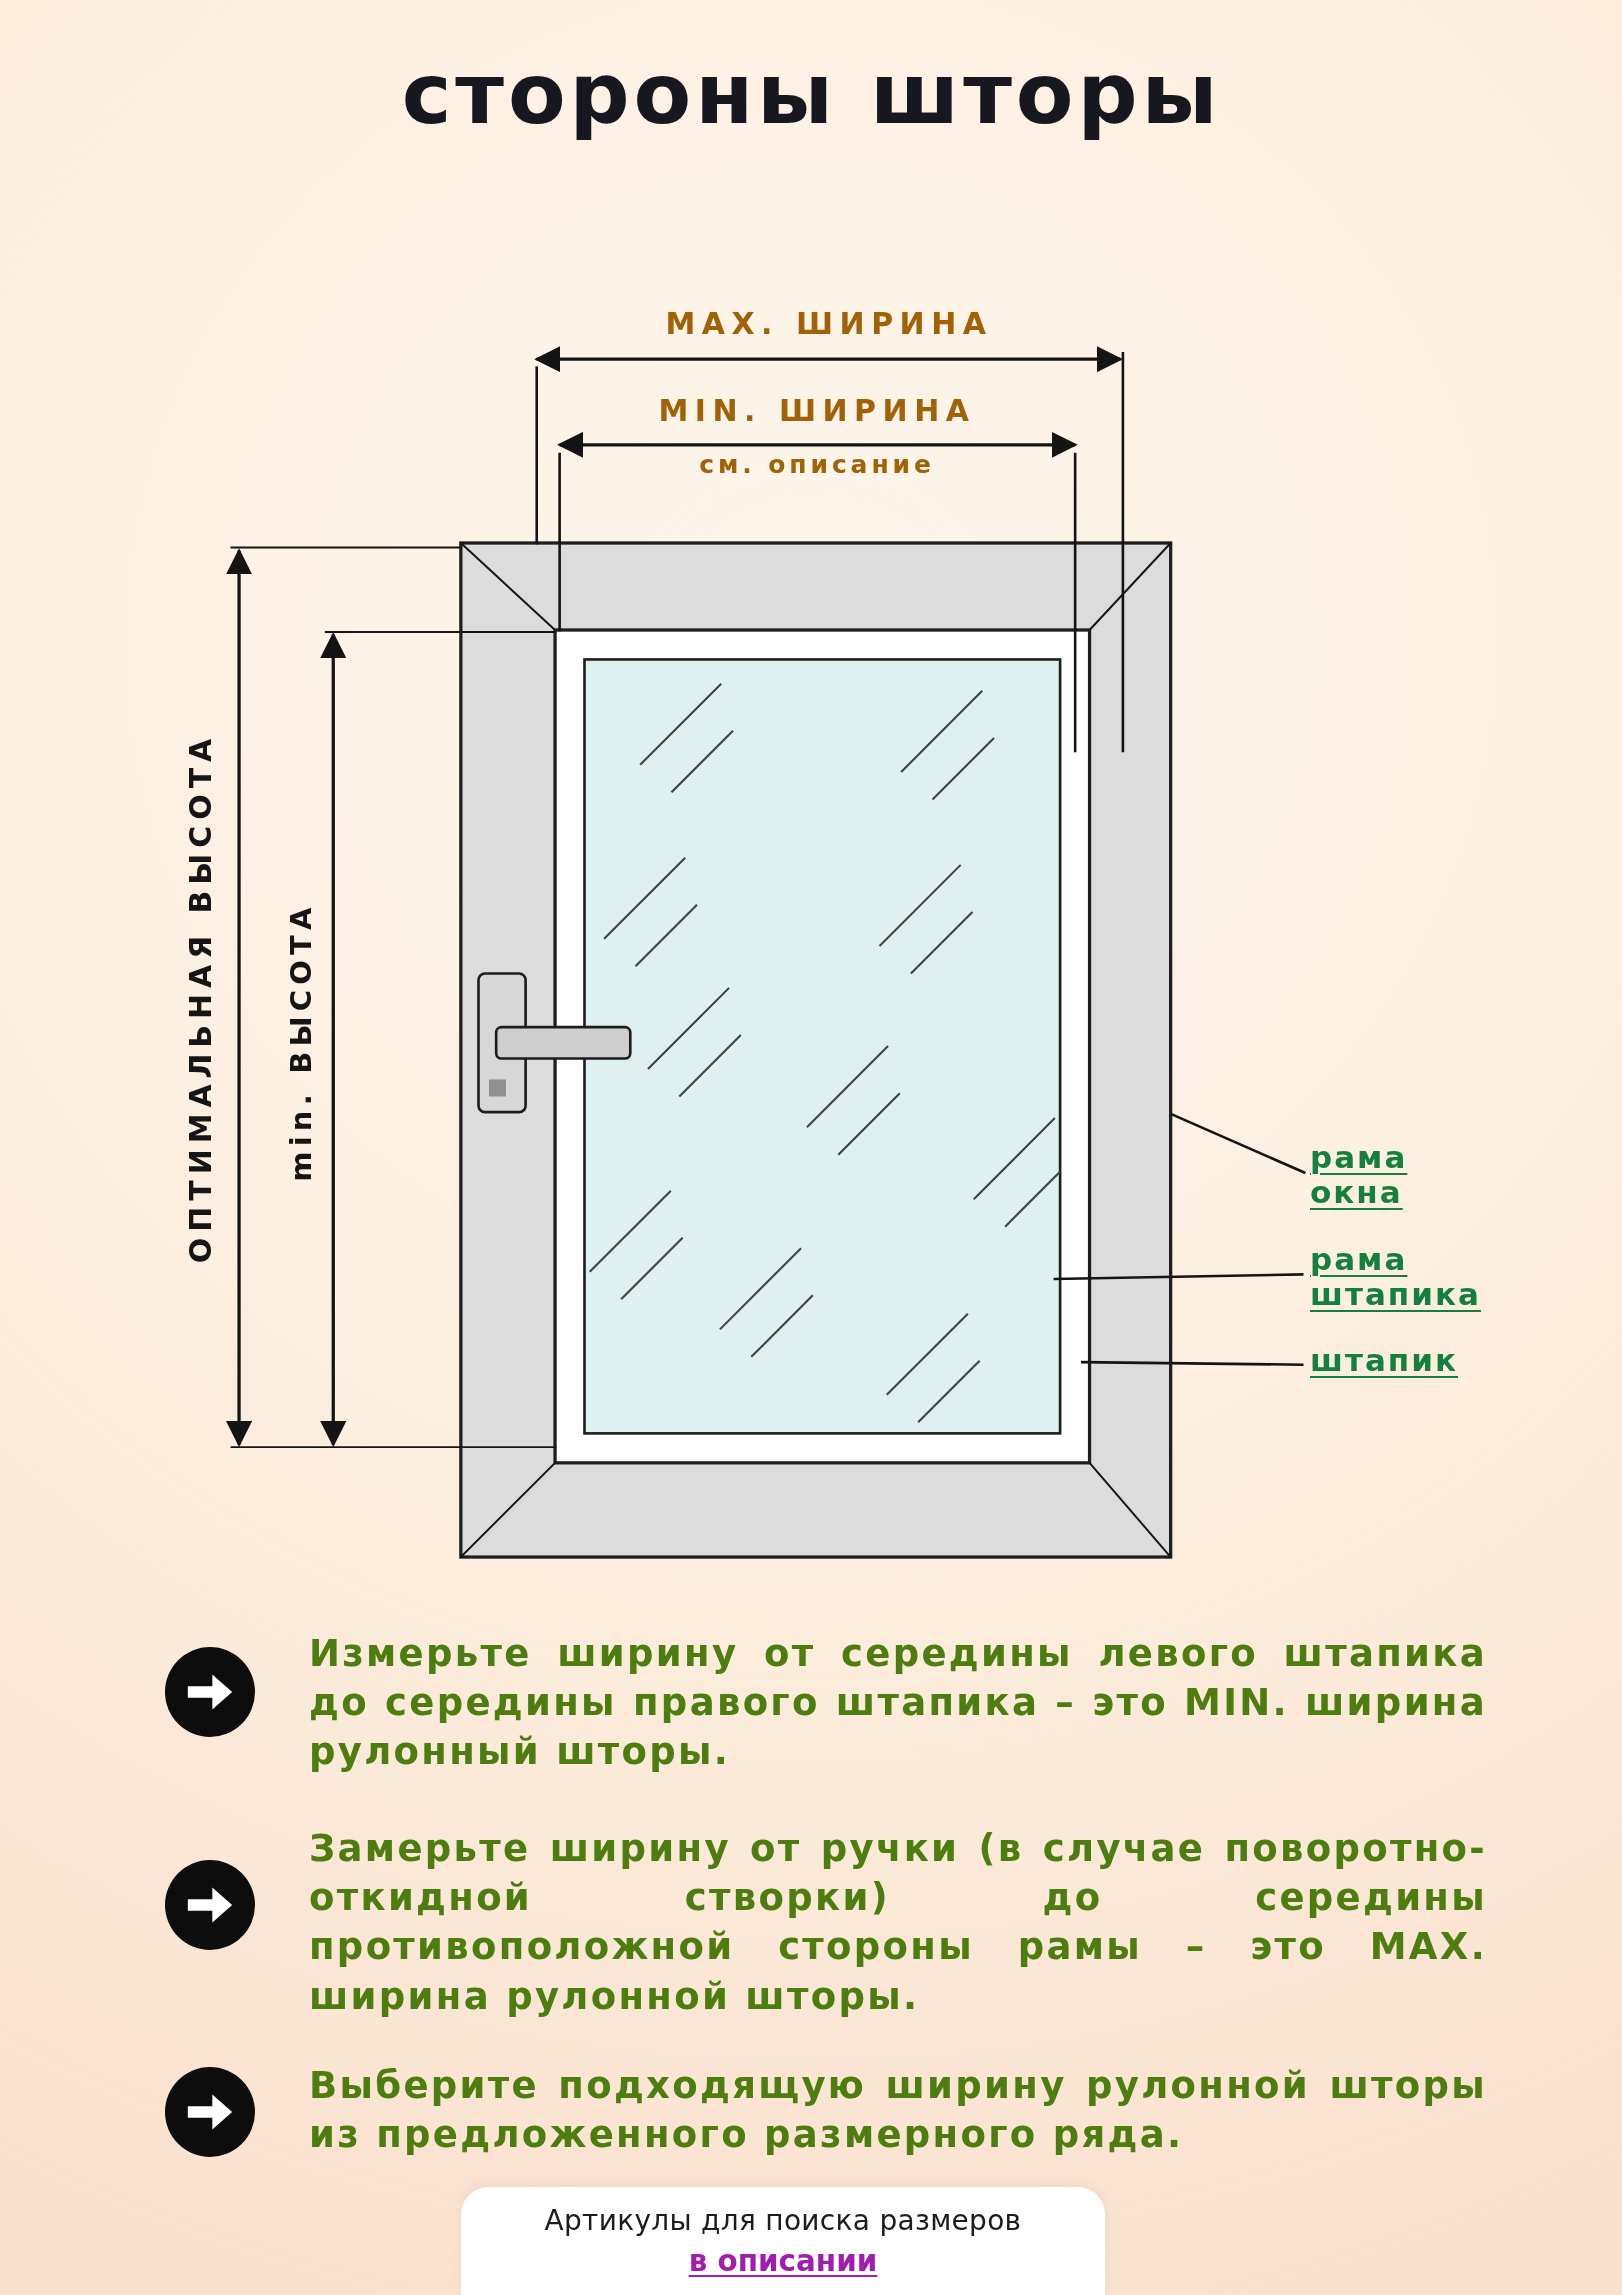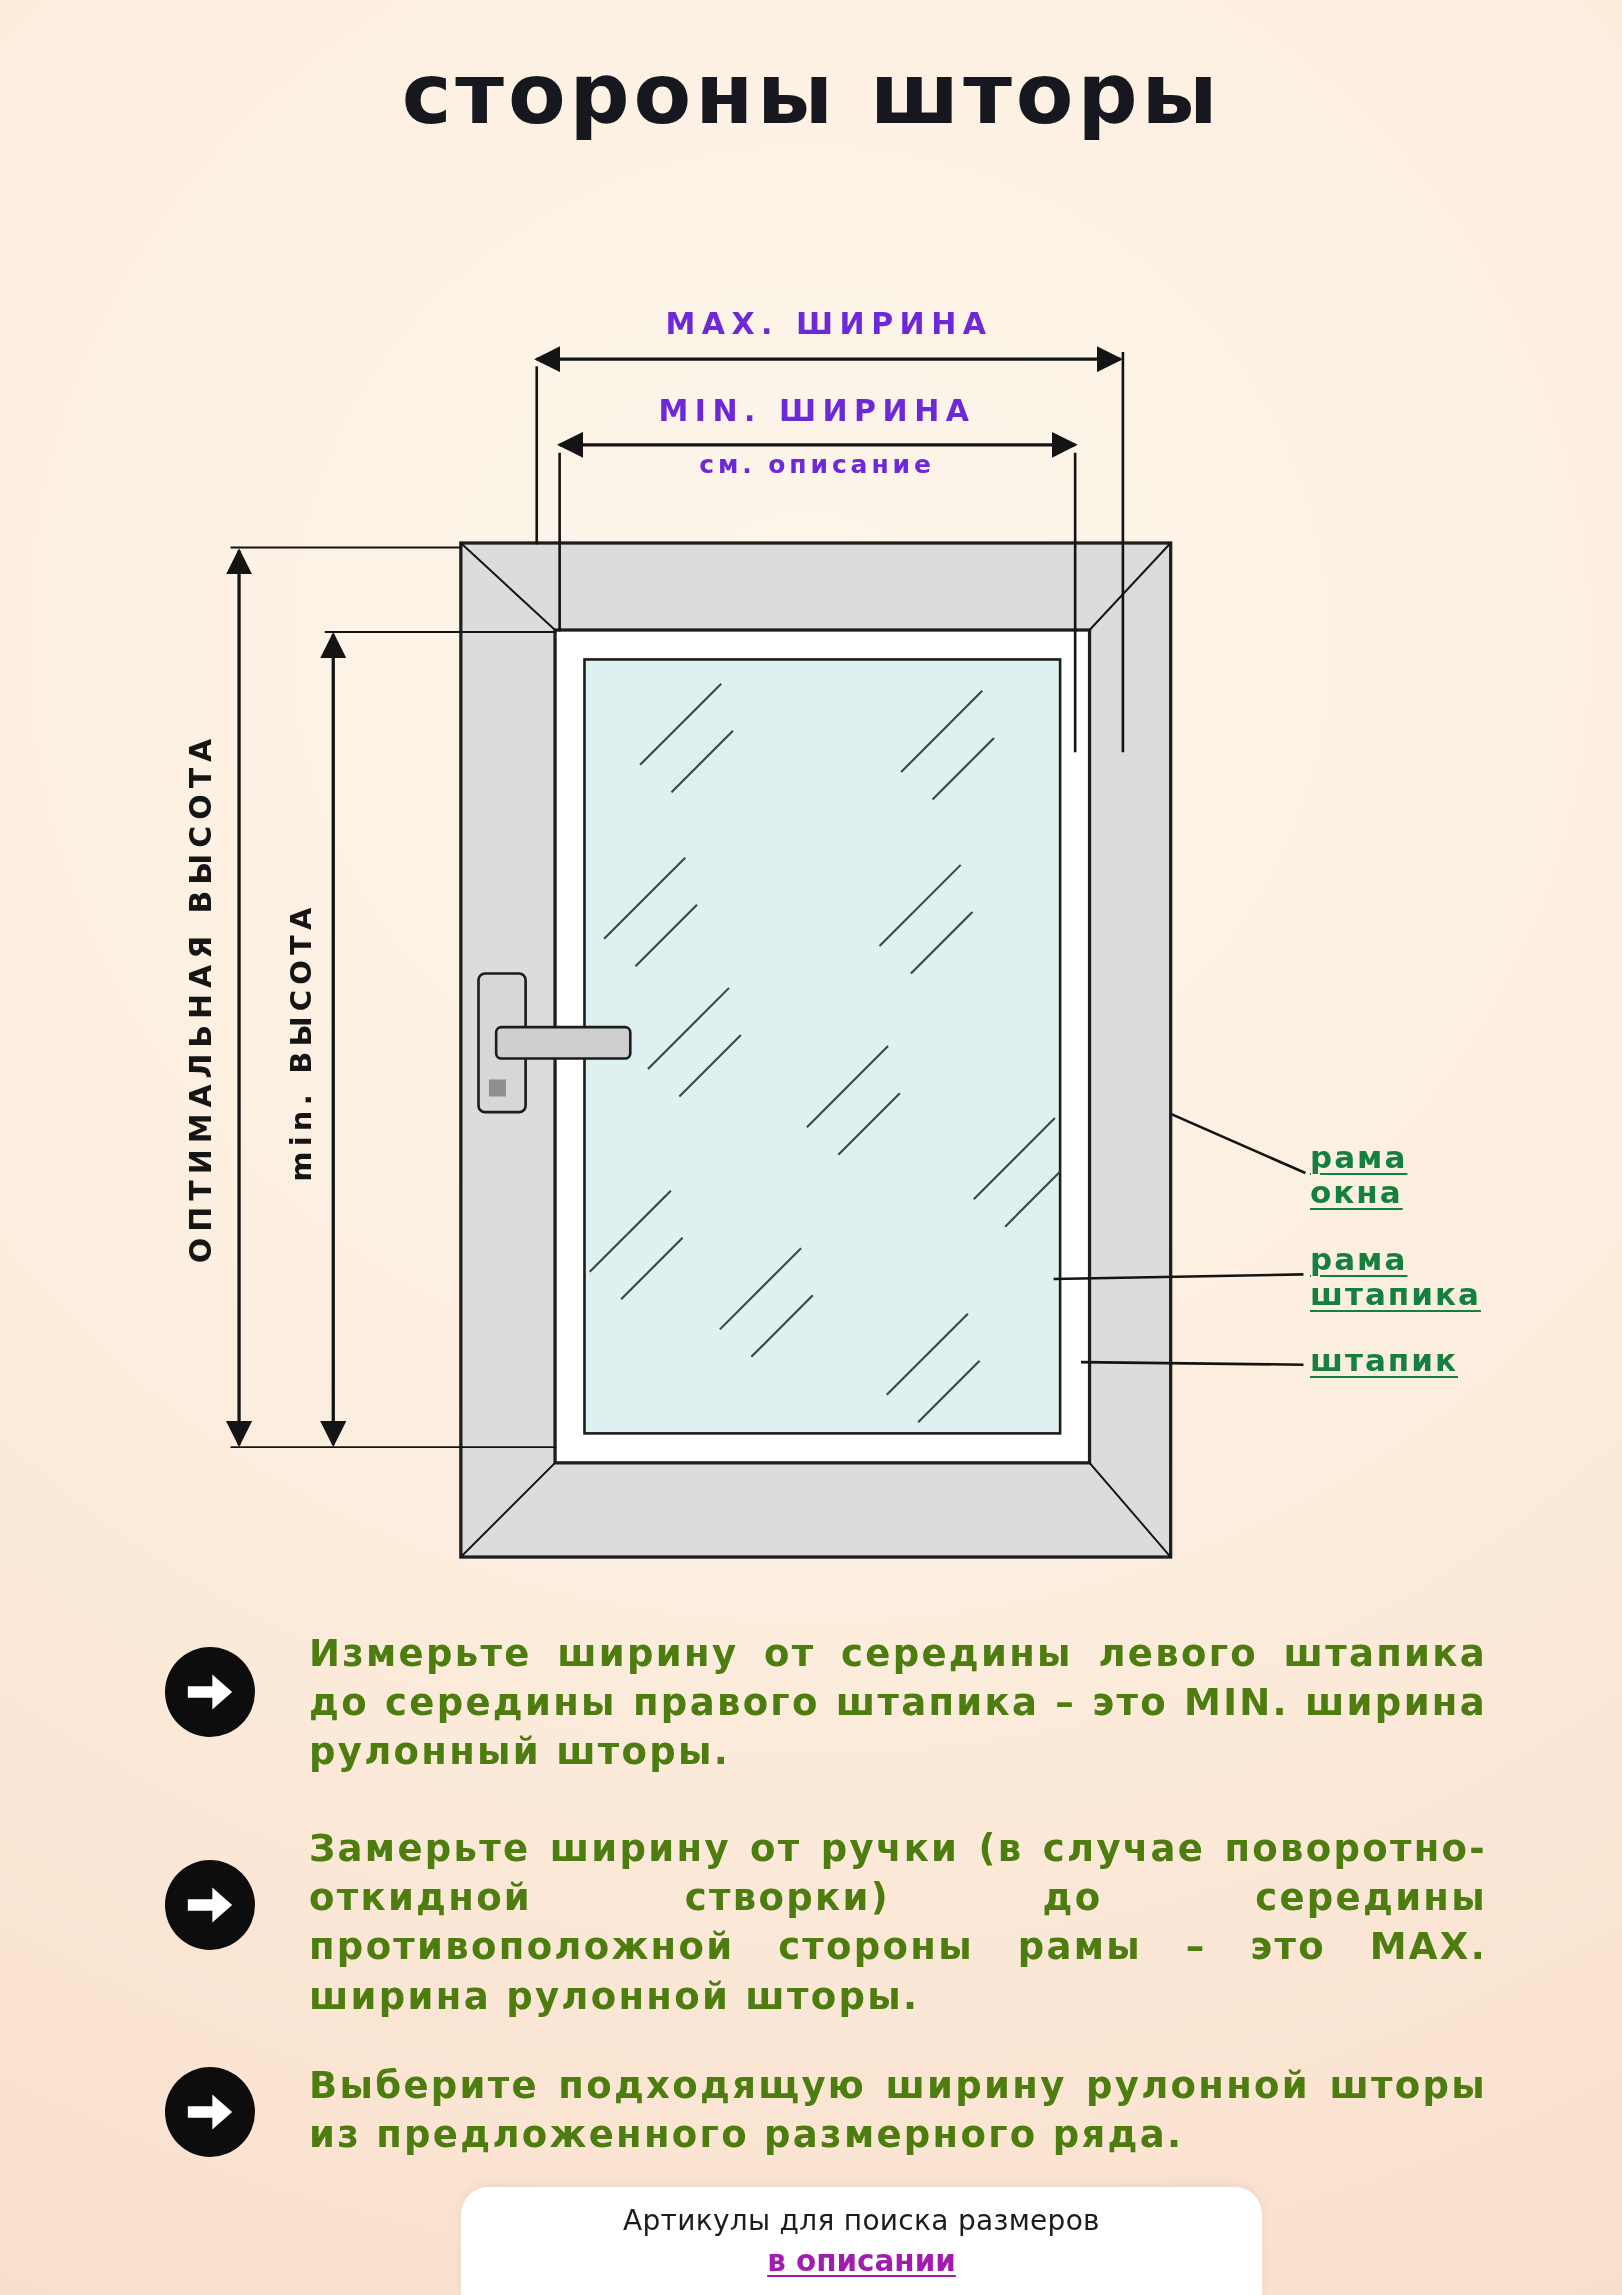--- a/index.html
+++ b/index.html
@@ -17,41 +17,41 @@
     font-size:84px;line-height:1.27;font-weight:800;color:#17171f;letter-spacing:3.9px;
   }
   
   #diagram{position:absolute;left:0;top:0;width:1623px;height:2295px;}
   .arrow{stroke:#141414;stroke-width:5;marker-start:url(#ah);marker-end:url(#ah);}
   .ext{stroke:#141414;stroke-width:4;}
   .thin{stroke:#141414;stroke-width:3;}
   .ptr{stroke:#141414;stroke-width:4;}
   #glass-lines line{stroke:#3c4446;stroke-width:3.2;}
   
-  .mlabel{font-weight:700;color:#6d28d9;text-align:center;white-space:nowrap;}
+  .mlabel{font-weight:700;color:#a16207;text-align:center;white-space:nowrap;}
   .max-label,.min-label{font-size:30px;letter-spacing:6.5px;}
   .see-desc{font-size:25px;font-weight:600;letter-spacing:3.9px;}
   .rot{transform:translate(-50%,-50%) rotate(-90deg);white-space:nowrap;font-weight:700;}
   .opt-label{font-size:30px;letter-spacing:5.9px;}
   .minh-label{font-size:29px;letter-spacing:5.2px;}
   .rlabel{font-size:31px;font-weight:700;letter-spacing:2px;line-height:1.12;color:#15803d;}
   .rlabel span{display:block;text-decoration:underline;text-decoration-thickness:2px;text-underline-offset:4.6px;}
   
   .bullet-icon{
     width:90px;height:90px;border-radius:50%;background:#0d0d0d;
     display:flex;align-items:center;justify-content:center;
   }
   .bullet-icon svg{width:56px;height:56px;}
   .bullet-text{
     width:1178px;font-size:37px;font-weight:700;letter-spacing:2.3px;
     line-height:1.33;color:#4d7c0f;text-align:justify;
   }
   
   .footer-box{
-    left:461px;top:2187px;width:801px;height:109px;background:#ffffff;
+    left:461px;top:2187px;width:644px;height:109px;background:#ffffff;
     border-radius:27.5px 27.5px 0 0;text-align:center;
     box-shadow:0 -2.6px 11.8px rgba(0,0,0,0.05);
   }
   .footer-text{margin-top:17px;font-size:28px;font-weight:500;color:#1c1c1c;letter-spacing:0.3px;}
   .footer-link{display:inline-block;margin-top:6.5px;font-size:29.4px;font-weight:600;
     color:#7b2c8f;text-decoration:underline;text-underline-offset:3.9px;}
 </style>
 </head>
 <body>
 

